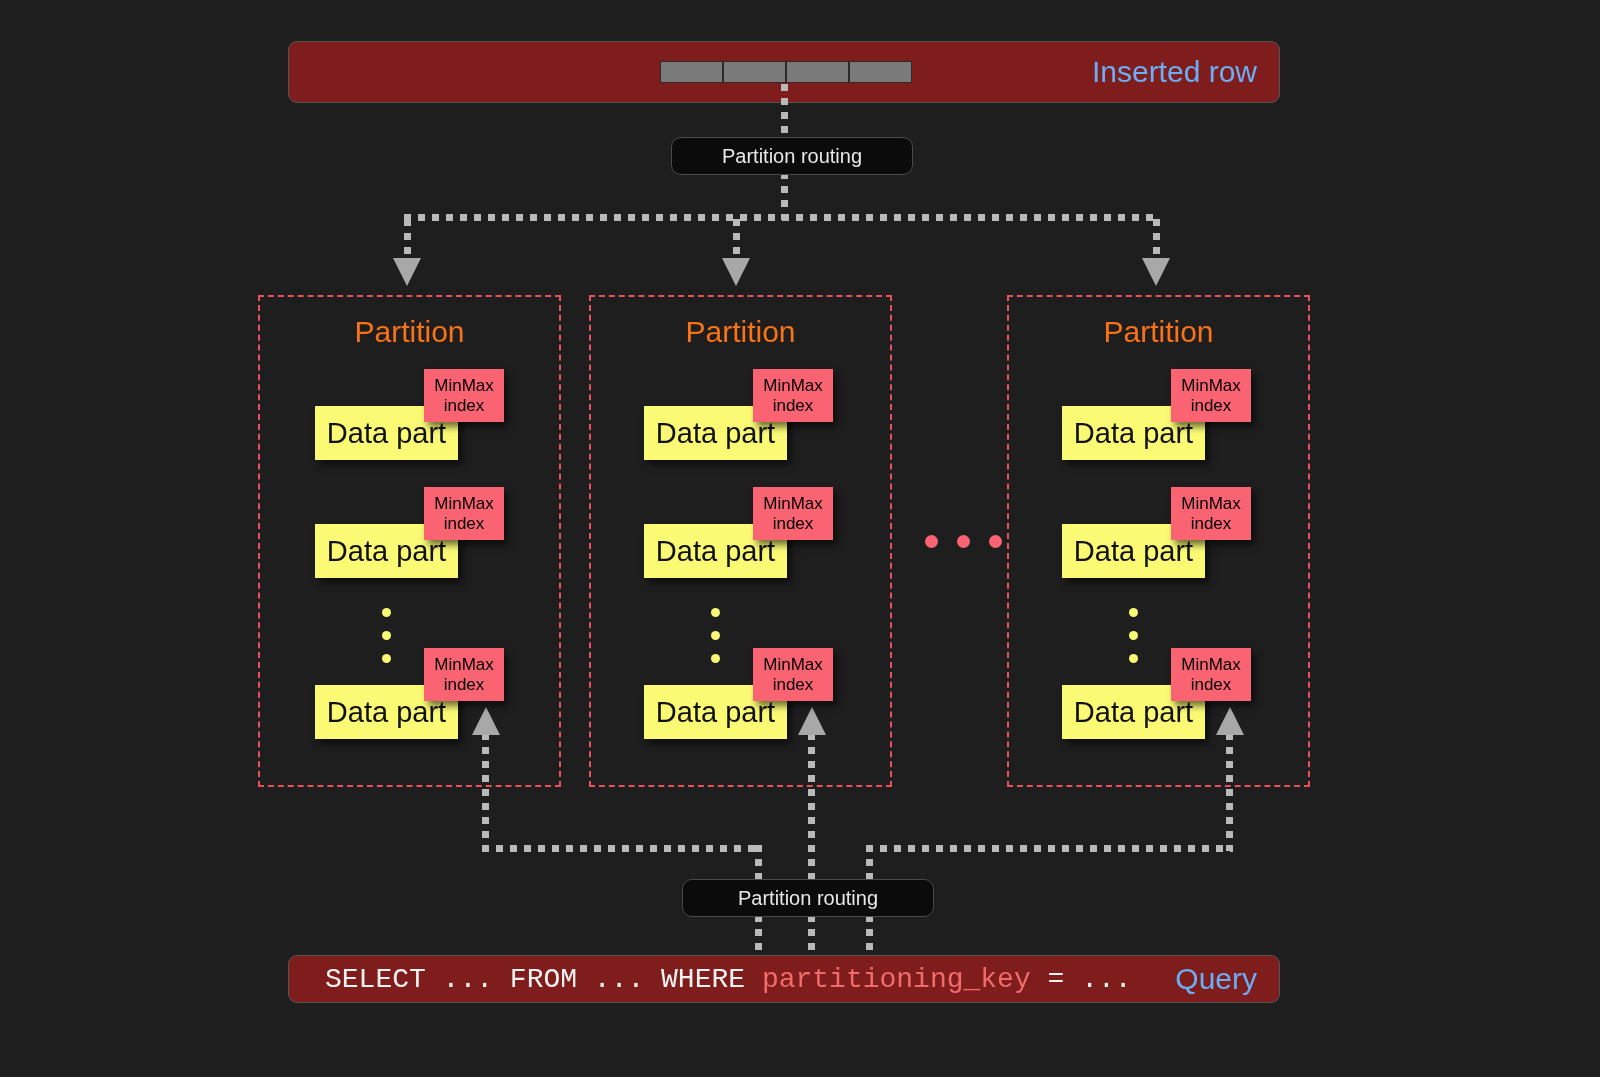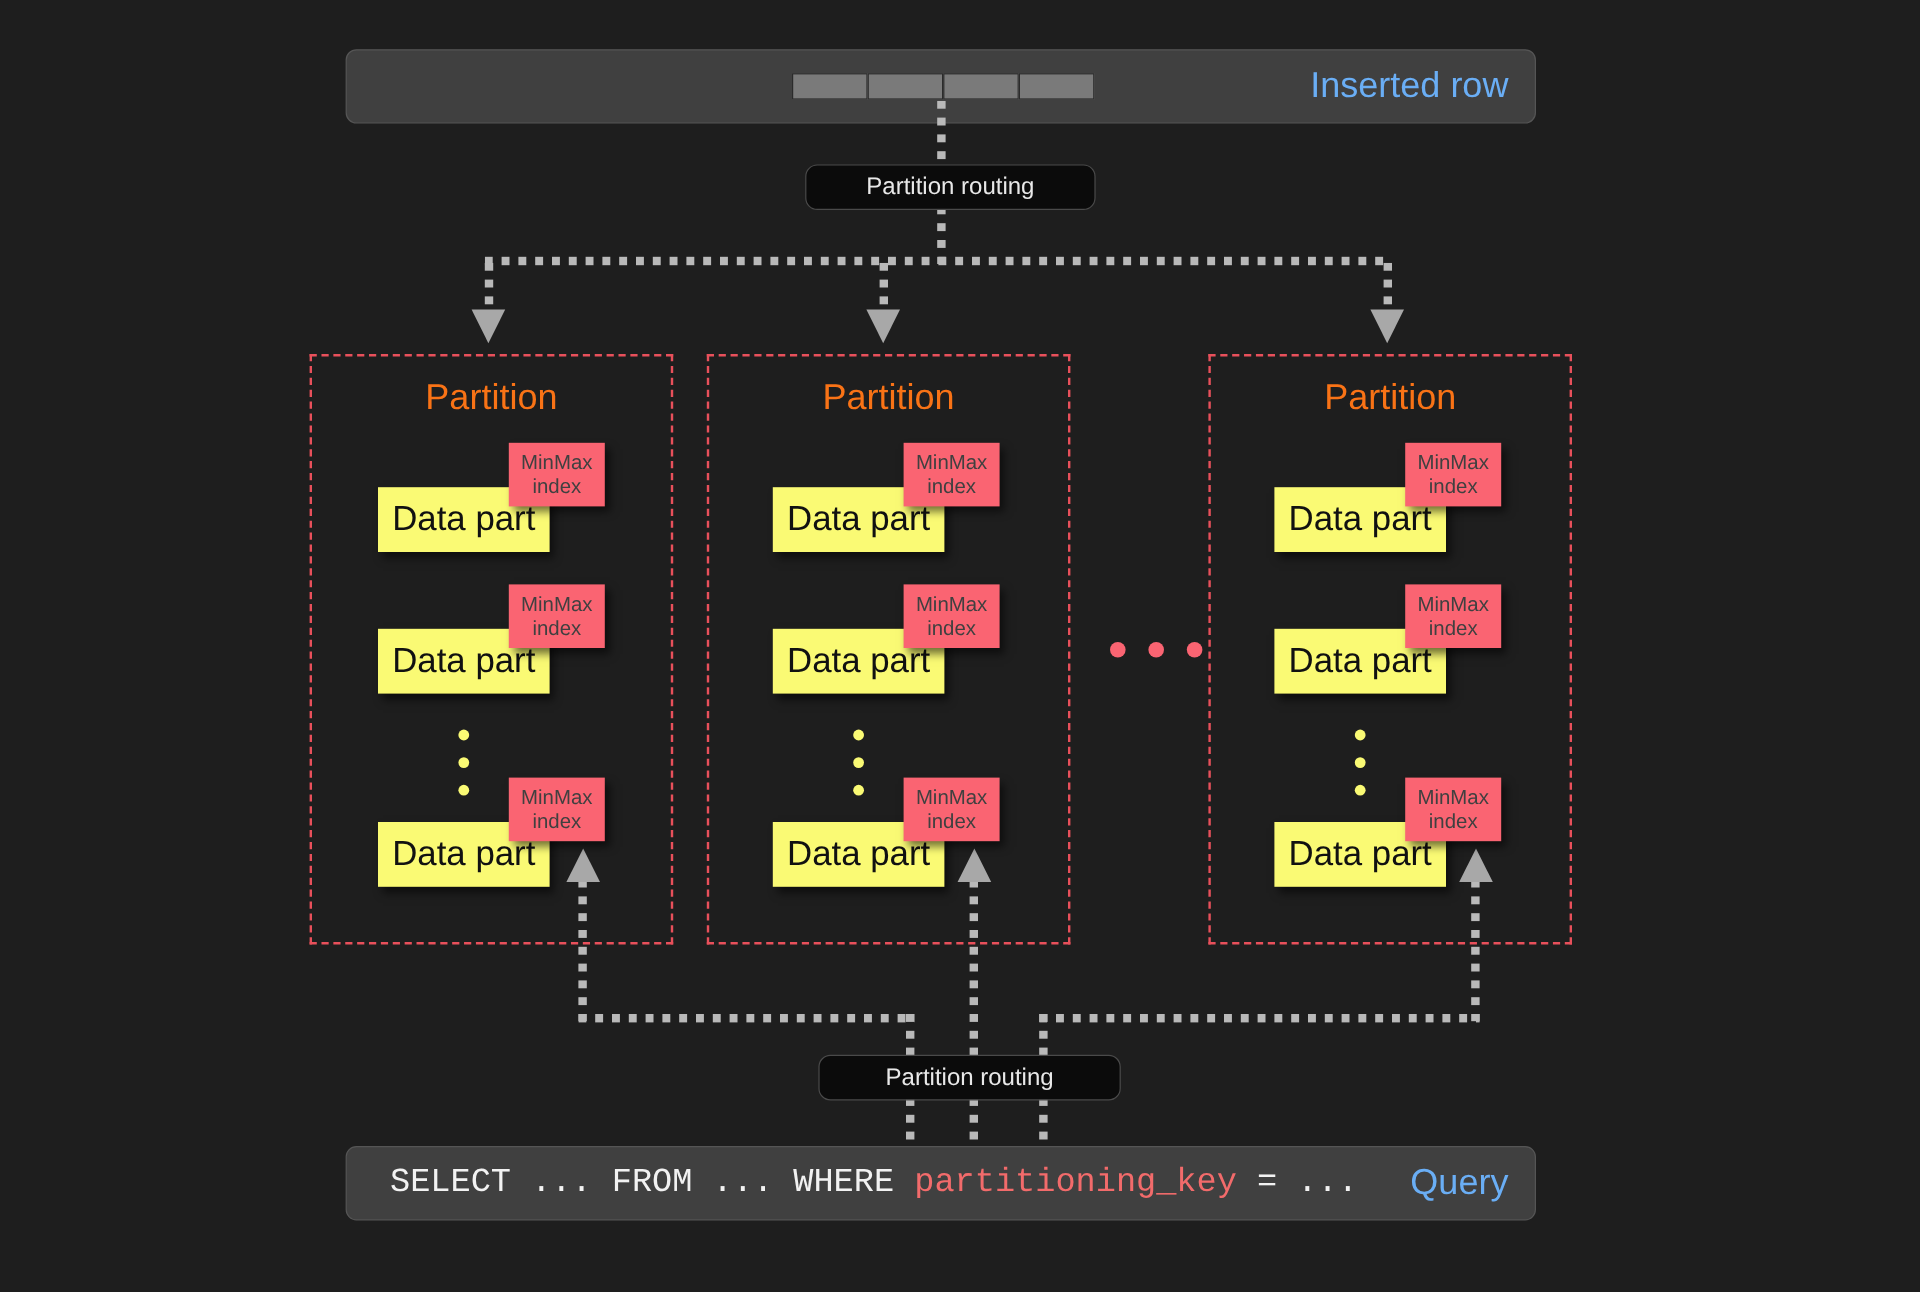--- a/index.html
+++ b/index.html
@@ -20,21 +20,21 @@
     width: 1600px;
     height: 1077px;
     background: #1e1e1e;
   }
 
   
   .abs { position: absolute; }
 
   
   .dark-bar {
-    background: #404040;
+    background: #7f1d1d;
     border: 1px solid #555555;
     border-radius: 9px;
     box-sizing: border-box;
     text-decoration: underline;
   }
   .bar-label {
     position: absolute;
     right: 22px;
     top: 50%;
     transform: translateY(-50%);
@@ -125,21 +125,21 @@
     font-size: 29px;
     display: flex;
     align-items: center;
     justify-content: center;
     box-shadow: 4px 5px 7px rgba(0,0,0,0.55);
     z-index: 4;
   }
   .minmax {
     position: absolute;
     background: #fa6472;
-    color: #404040;
+    color: #000000;
     font-size: 17px;
     line-height: 1.16;
     text-align: center;
     display: flex;
     align-items: center;
     justify-content: center;
     box-shadow: 4px 5px 7px rgba(0,0,0,0.55);
     z-index: 5;
   }
   .vdots {
@@ -326,18 +326,18 @@
   <div class="arrow-up" style="left:798px; top:707px;"></div>
   <div class="dot-v" style="left:808px; top:733px; height:222px;"></div>
 
   <div class="arrow-up" style="left:1216px; top:707px;"></div>
   <div class="dot-v" style="left:1226px; top:733px; height:118px;"></div>
   <div class="dot-h" style="left:866px; top:845px; width:367px;"></div>
   <div class="dot-v" style="left:866px; top:845px; height:110px;"></div>
 
   <div class="pill" style="left:682px; top:879px; width:252px; height:38px;">Partition routing</div>
 
-  <div class="dark-bar abs" style="left:288px; top:955px; width:992px; height:62px;">
+  <div class="dark-bar abs" style="left:288px; top:955px; width:992px; height:48px;">
     <div class="query-text"><span class="kw">SELECT ... FROM ... WHERE </span><span class="key">partitioning_key</span><span class="kw"> = ...</span></div>
     <div class="bar-label">Query</div>
   </div>
 
 </div>
 
 </body></html>

